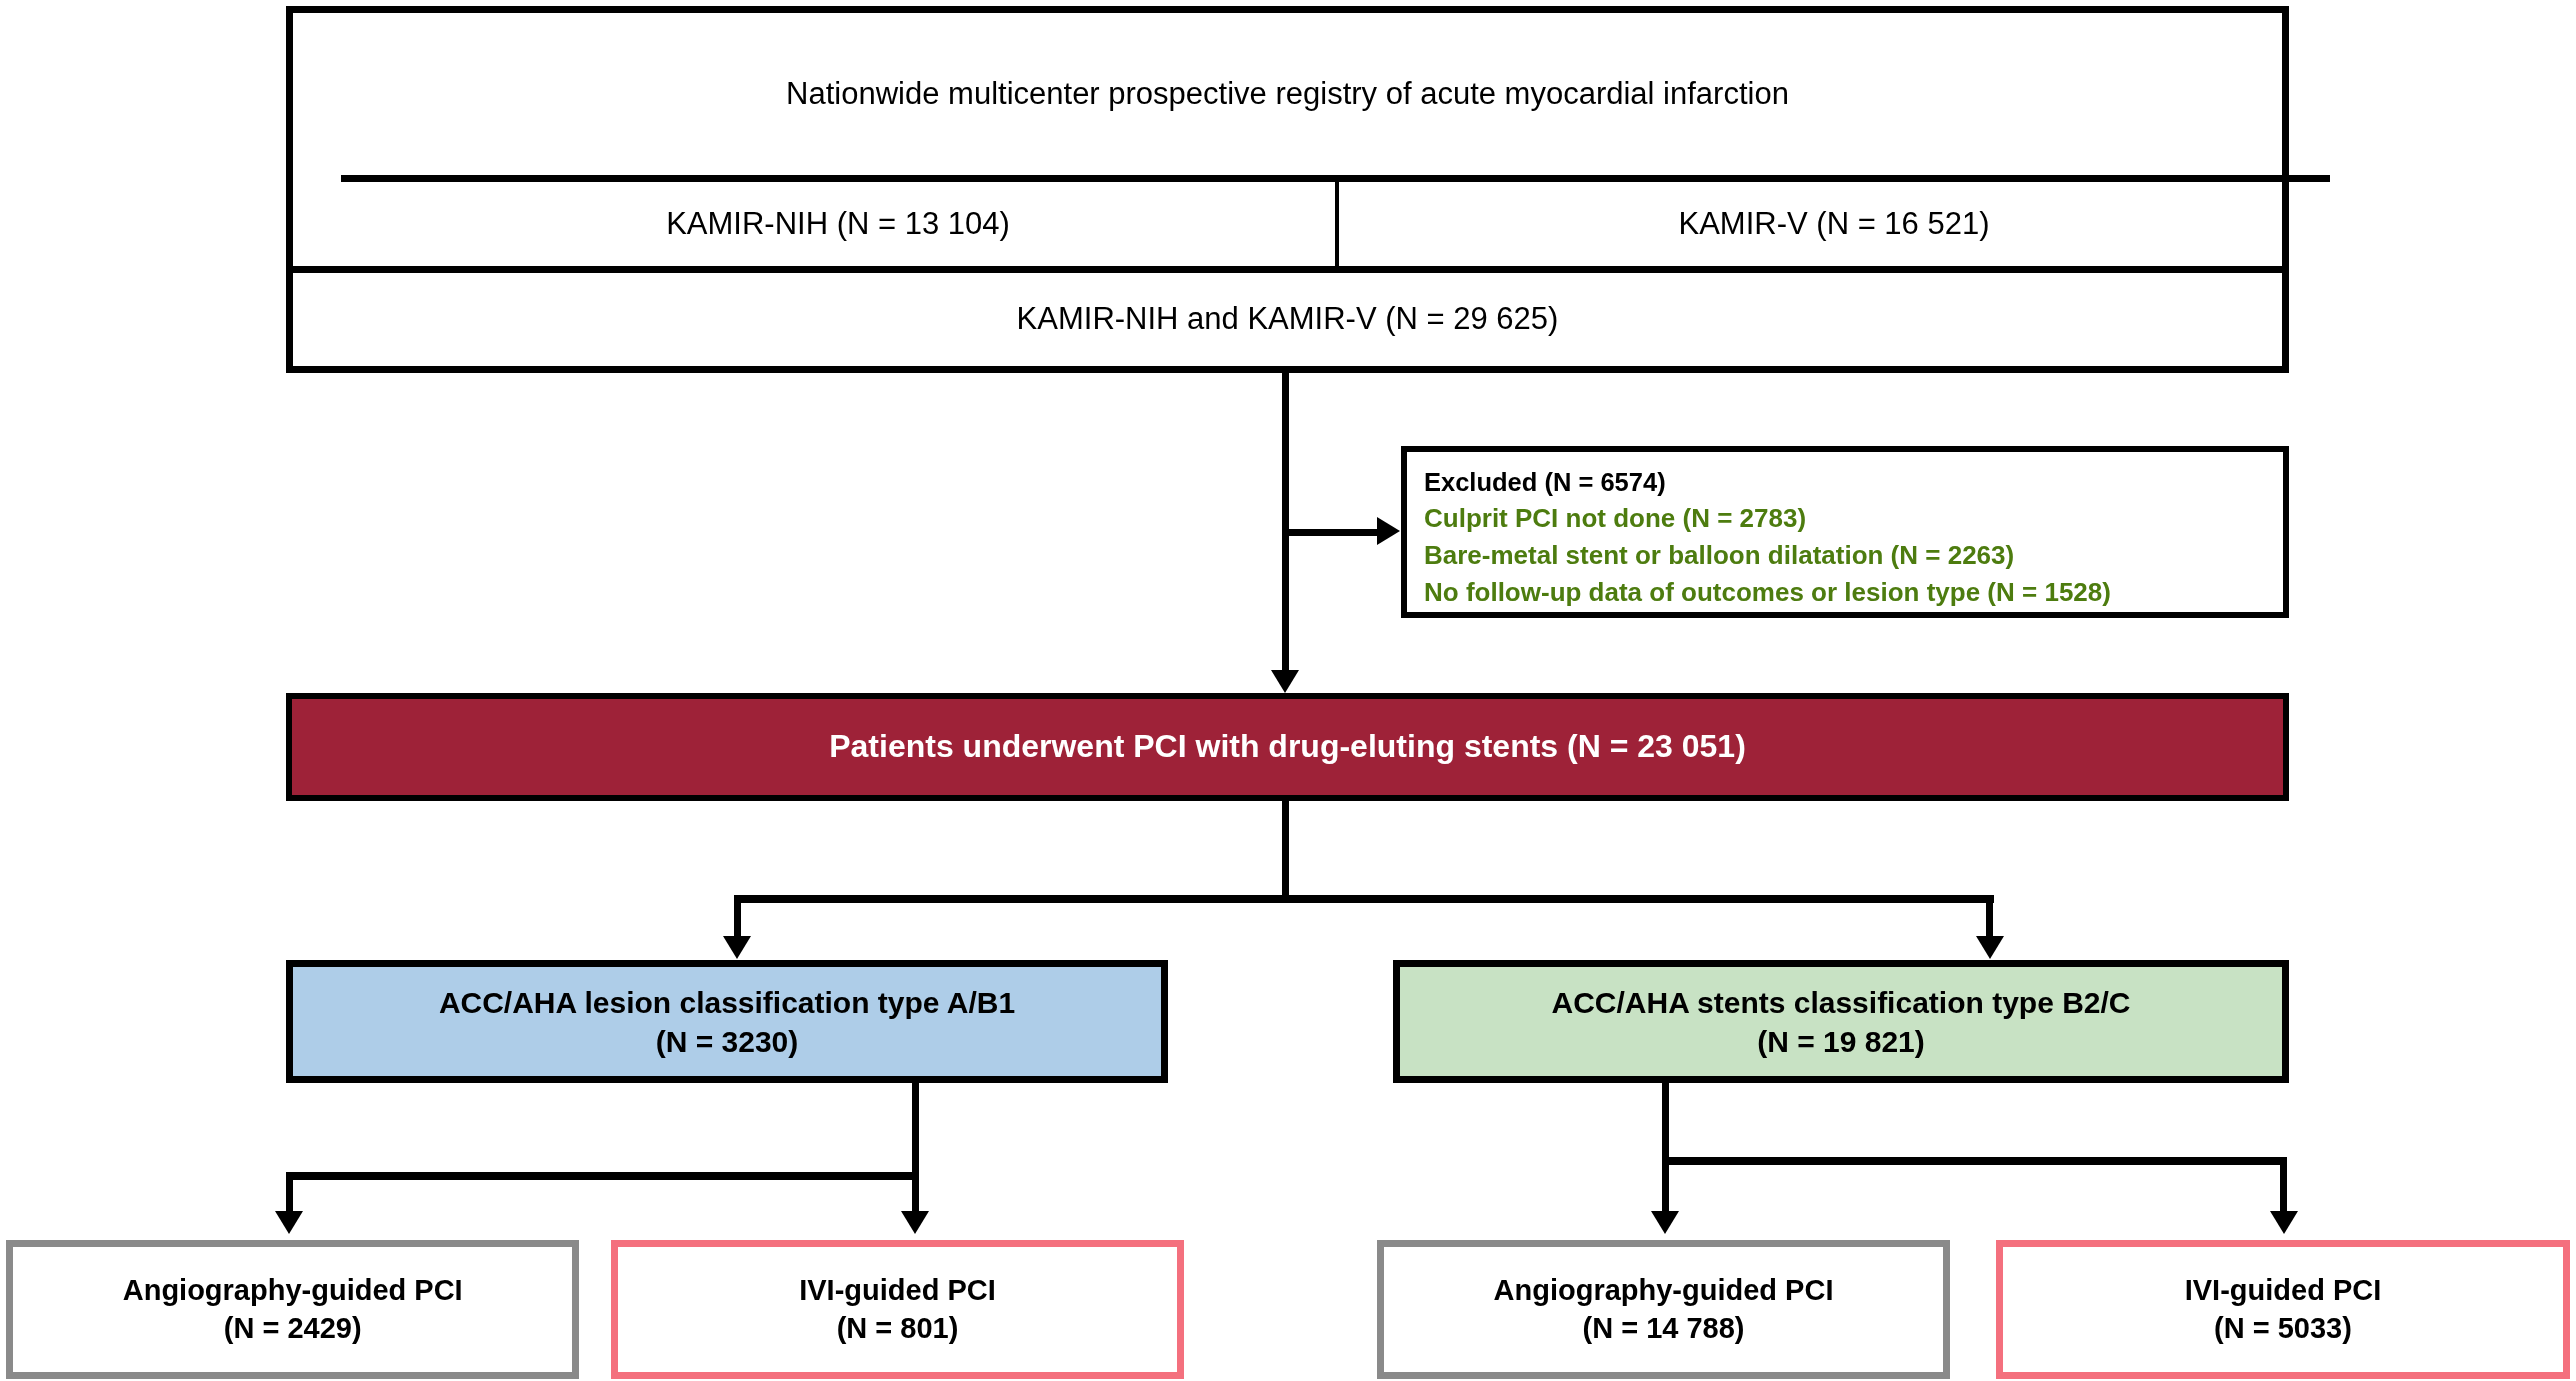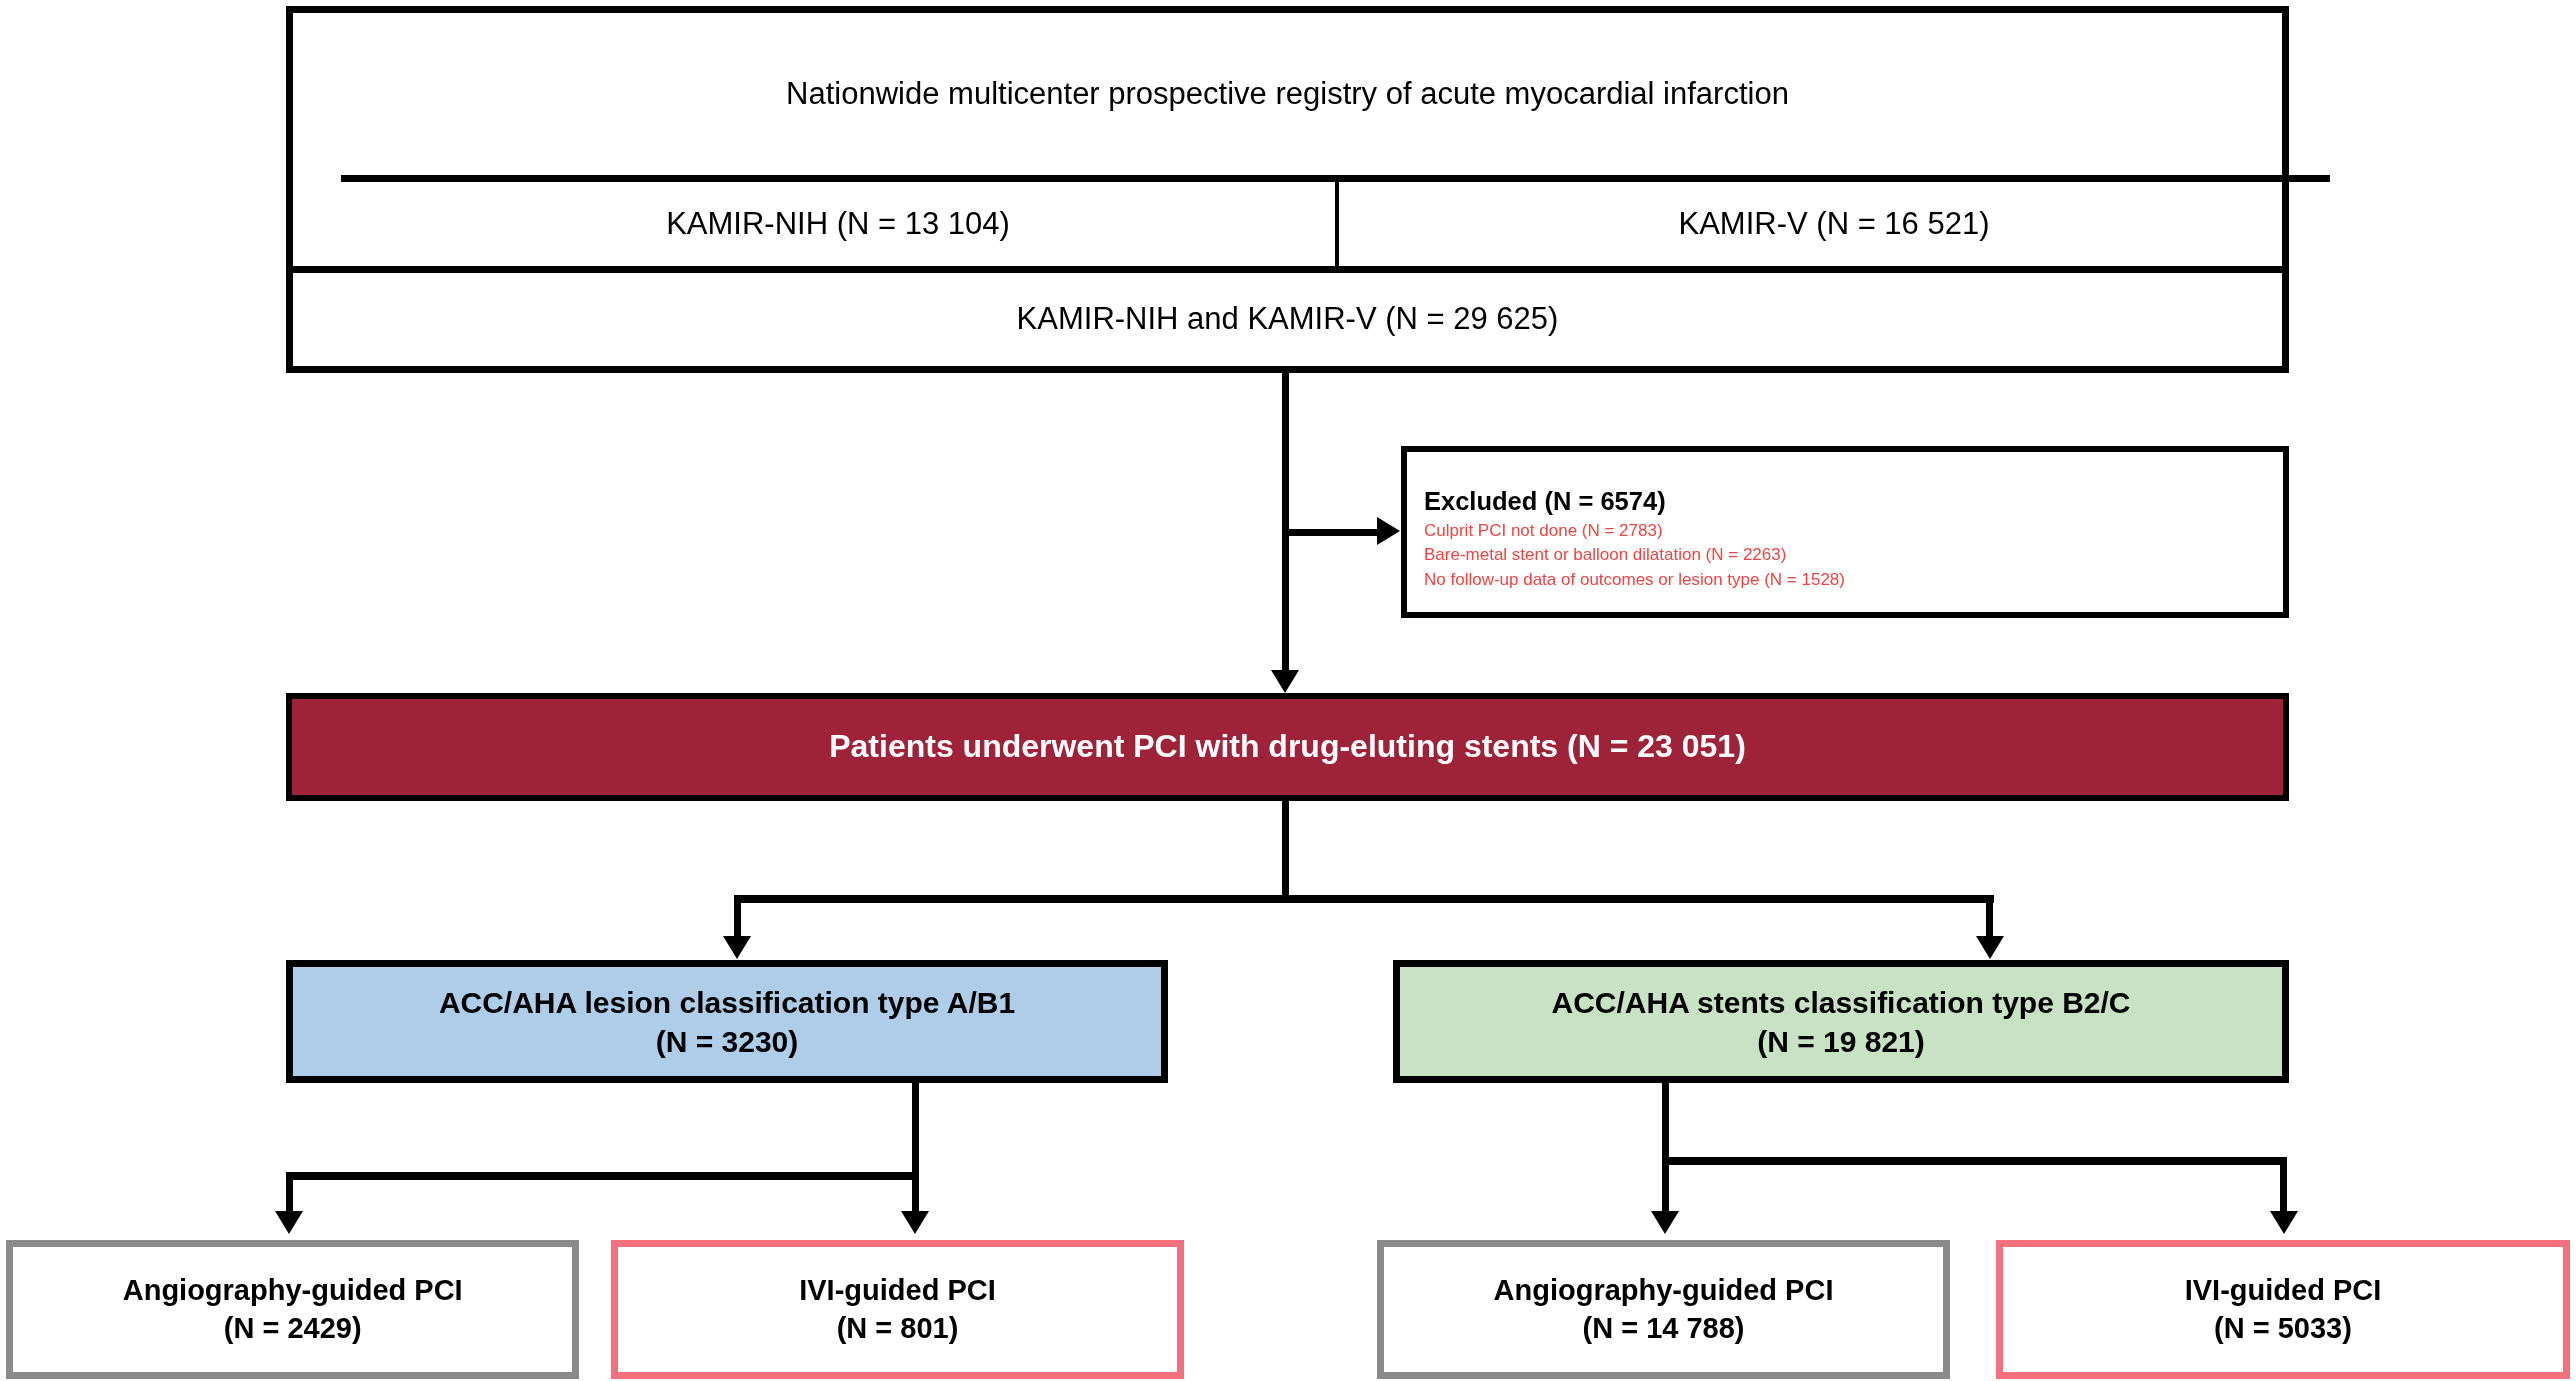--- a/index.html
+++ b/index.html
@@ -89,23 +89,23 @@
     text-align: left;
   }
   .excluded-title {
     font-size: 25.5px;
     font-weight: bold;
     color: #000000;
     line-height: 1.42;
     white-space: nowrap;
   }
   .excluded-line {
-    font-size: 17px;
-    font-weight: normal;
-    color: #ef4444;
+    font-size: 26px;
+    font-weight: bold;
+    color: #4d7c0f;
     line-height: 1.42;
     white-space: nowrap;
   }
 
   
   .red-box {
     left: 286px;
     top: 693px;
     width: 2003px;
     height: 108px;

